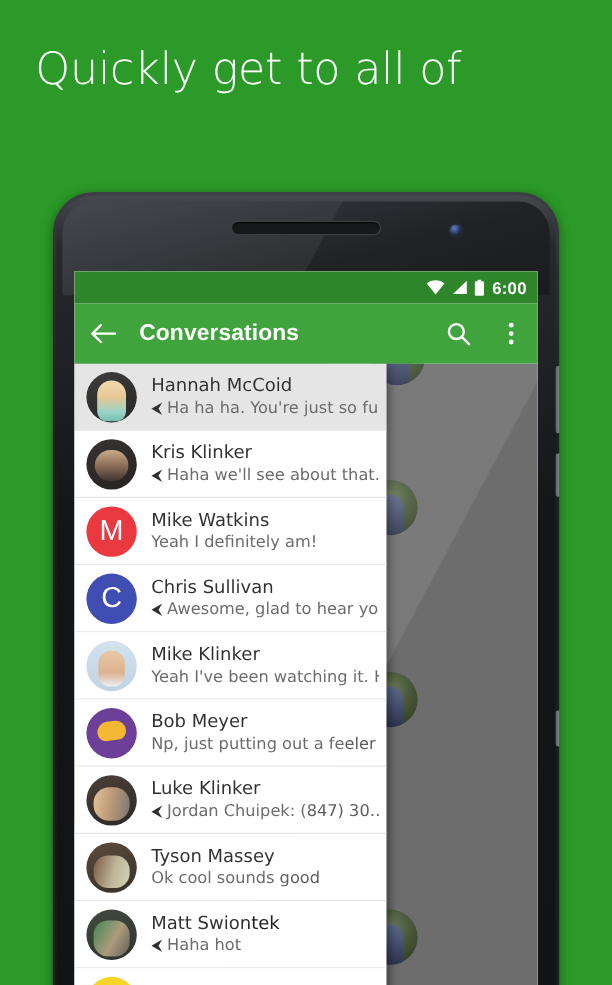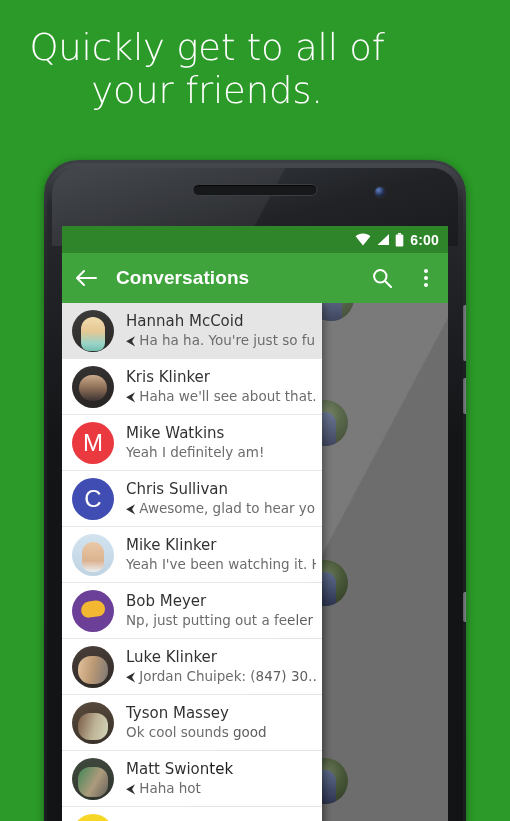--- a/index.html
+++ b/index.html
@@ -5,21 +5,21 @@
   * { margin:0; padding:0; box-sizing:border-box; }
   html,body { width:510px; height:821px; overflow:hidden; }
   body {
     font-family:"Liberation Sans", sans-serif;
     background:#2b9a28;
     position:relative;
   }
 
   
   .promo-headline{
-    position:absolute; left:0; top:26px; width:414px;
+    position:absolute; left:0; top:36px; width:414px;
     text-align:center; color:#ffffff;
     font-size:37px; line-height:43px; font-weight:300;
     letter-spacing:-0.2px;
     font-family:"DejaVu Sans", sans-serif;
     text-rendering:geometricPrecision;
   }
   .promo-headline .l2{ display:block; }
 
   
   .device{
@@ -234,21 +234,20 @@
     background:#eceff1;
   }
 
   .row.partial{ border-bottom:none; }
 </style>
 </head>
 <body>
 
 <div class="promo-headline">
   <span class="l1">Quickly get to all of</span>
-  <span class="l2">your friends.</span>
 </div>
 
 <div class="device">
   <div class="device-inner"></div>
   <div class="device-glass"></div>
   <div class="earpiece"></div>
   <div class="front-camera"></div>
   <div class="btn-volume"></div>
   <div class="btn-power"></div>
   <div class="btn-volume2"></div>

